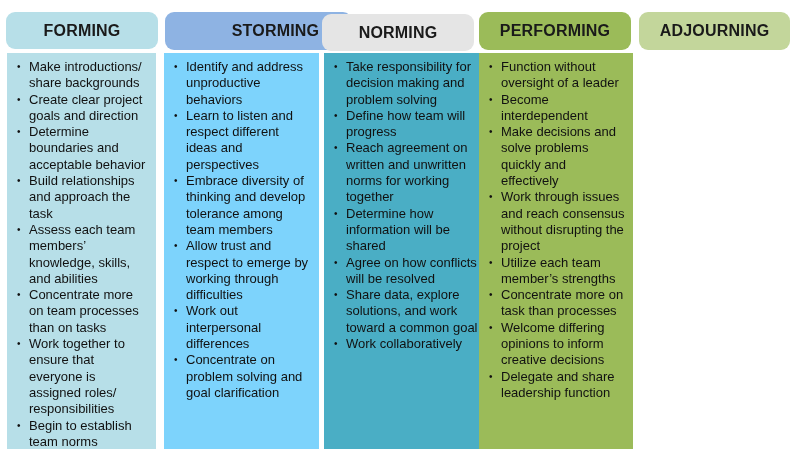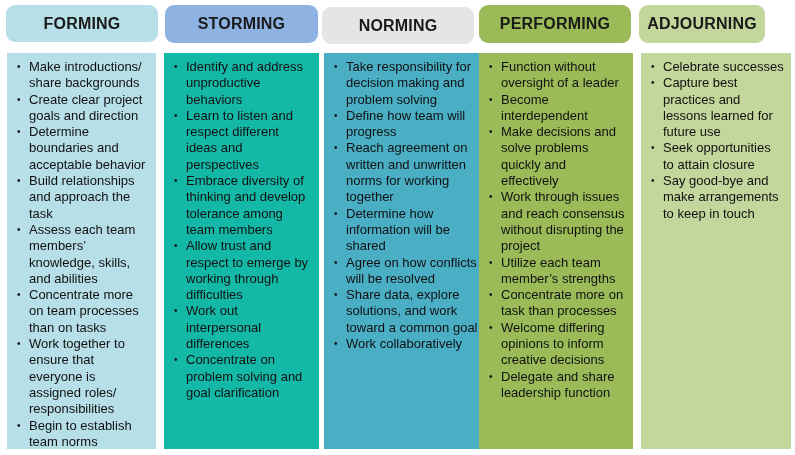--- a/index.html
+++ b/index.html
@@ -23,20 +23,21 @@
     .header {
       position: absolute;
       border-radius: 9px;
       display: flex;
       align-items: center;
       justify-content: center;
       font-weight: bold;
       font-size: 16px;
       letter-spacing: 0.2px;
       color: #1a1a1a;
+      margin-top: 7px;
     }
     .body-box {
       position: absolute;
       box-sizing: border-box;
       padding: 6px 6px 0 4px;
     }
     ul.items {
       list-style: none;
       margin: 0;
       padding: 0;
@@ -70,24 +71,24 @@
       <li>Create clear project goals and direction</li>
       <li>Determine boundaries and acceptable behavior</li>
       <li>Build relationships and approach the task</li>
       <li>Assess each team members’ knowledge, skills,  and abilities</li>
       <li>Concentrate more on team processes than on tasks</li>
       <li>Work together to ensure that everyone is assigned roles/ responsibilities</li>
       <li>Begin to establish team norms</li>
     </ul>
   </div>
 
-  <div class="header" style="left:165px; top:5px; width:153px; height:38px; background:#8eb3e3;">
+  <div class="header" style="left:165px; top:5px; width:153px; height:38px; background:#8eb3e3;padding-left:34px;">
     <span>STORMING</span>
   </div>
-  <div class="body-box" style="left:164px; top:53px; width:155px; height:396px; background:#14b8a6;">
+  <div class="body-box" style="left:164px; top:53px; width:155px; height:396px; background:#7dd3fc;">
     <ul class="items">
       <li>Identify and address unproductive behaviors</li>
       <li>Learn to listen and respect different ideas and perspectives</li>
       <li>Embrace diversity of thinking  and develop tolerance among team members</li>
       <li>Allow trust and respect to emerge by working through difficulties</li>
       <li>Work out interpersonal differences</li>
       <li>Concentrate on problem solving  and goal clarification</li>
     </ul>
   </div>
 
@@ -115,25 +116,17 @@
       <li>Become interdependent</li>
       <li>Make decisions and solve problems quickly and effectively</li>
       <li>Work through issues and reach consensus without disrupting the project</li>
       <li>Utilize each team member’s strengths</li>
       <li>Concentrate more on task than processes</li>
       <li>Welcome differing opinions to inform creative decisions</li>
       <li>Delegate and share leadership function</li>
     </ul>
   </div>
 
-  <div class="header" style="left:639px; top:5px; width:126px; height:38px; background:#c3d69b;">
+  <div class="header" style="left:639px; top:5px; width:151px; height:38px; background:#c3d69b;">
     <span>ADJOURNING</span>
-  </div>
-  <div class="body-box" style="left:641px; top:53px; width:150px; height:396px; background:#c3d69b;">
-    <ul class="items">
-      <li>Celebrate successes</li>
-      <li>Capture best practices and lessons learned for future use</li>
-      <li>Seek opportunities to attain closure</li>
-      <li>Say good-bye and make arrangements to keep in touch</li>
-    </ul>
   </div>
 
 </div>
 
 </body></html>

